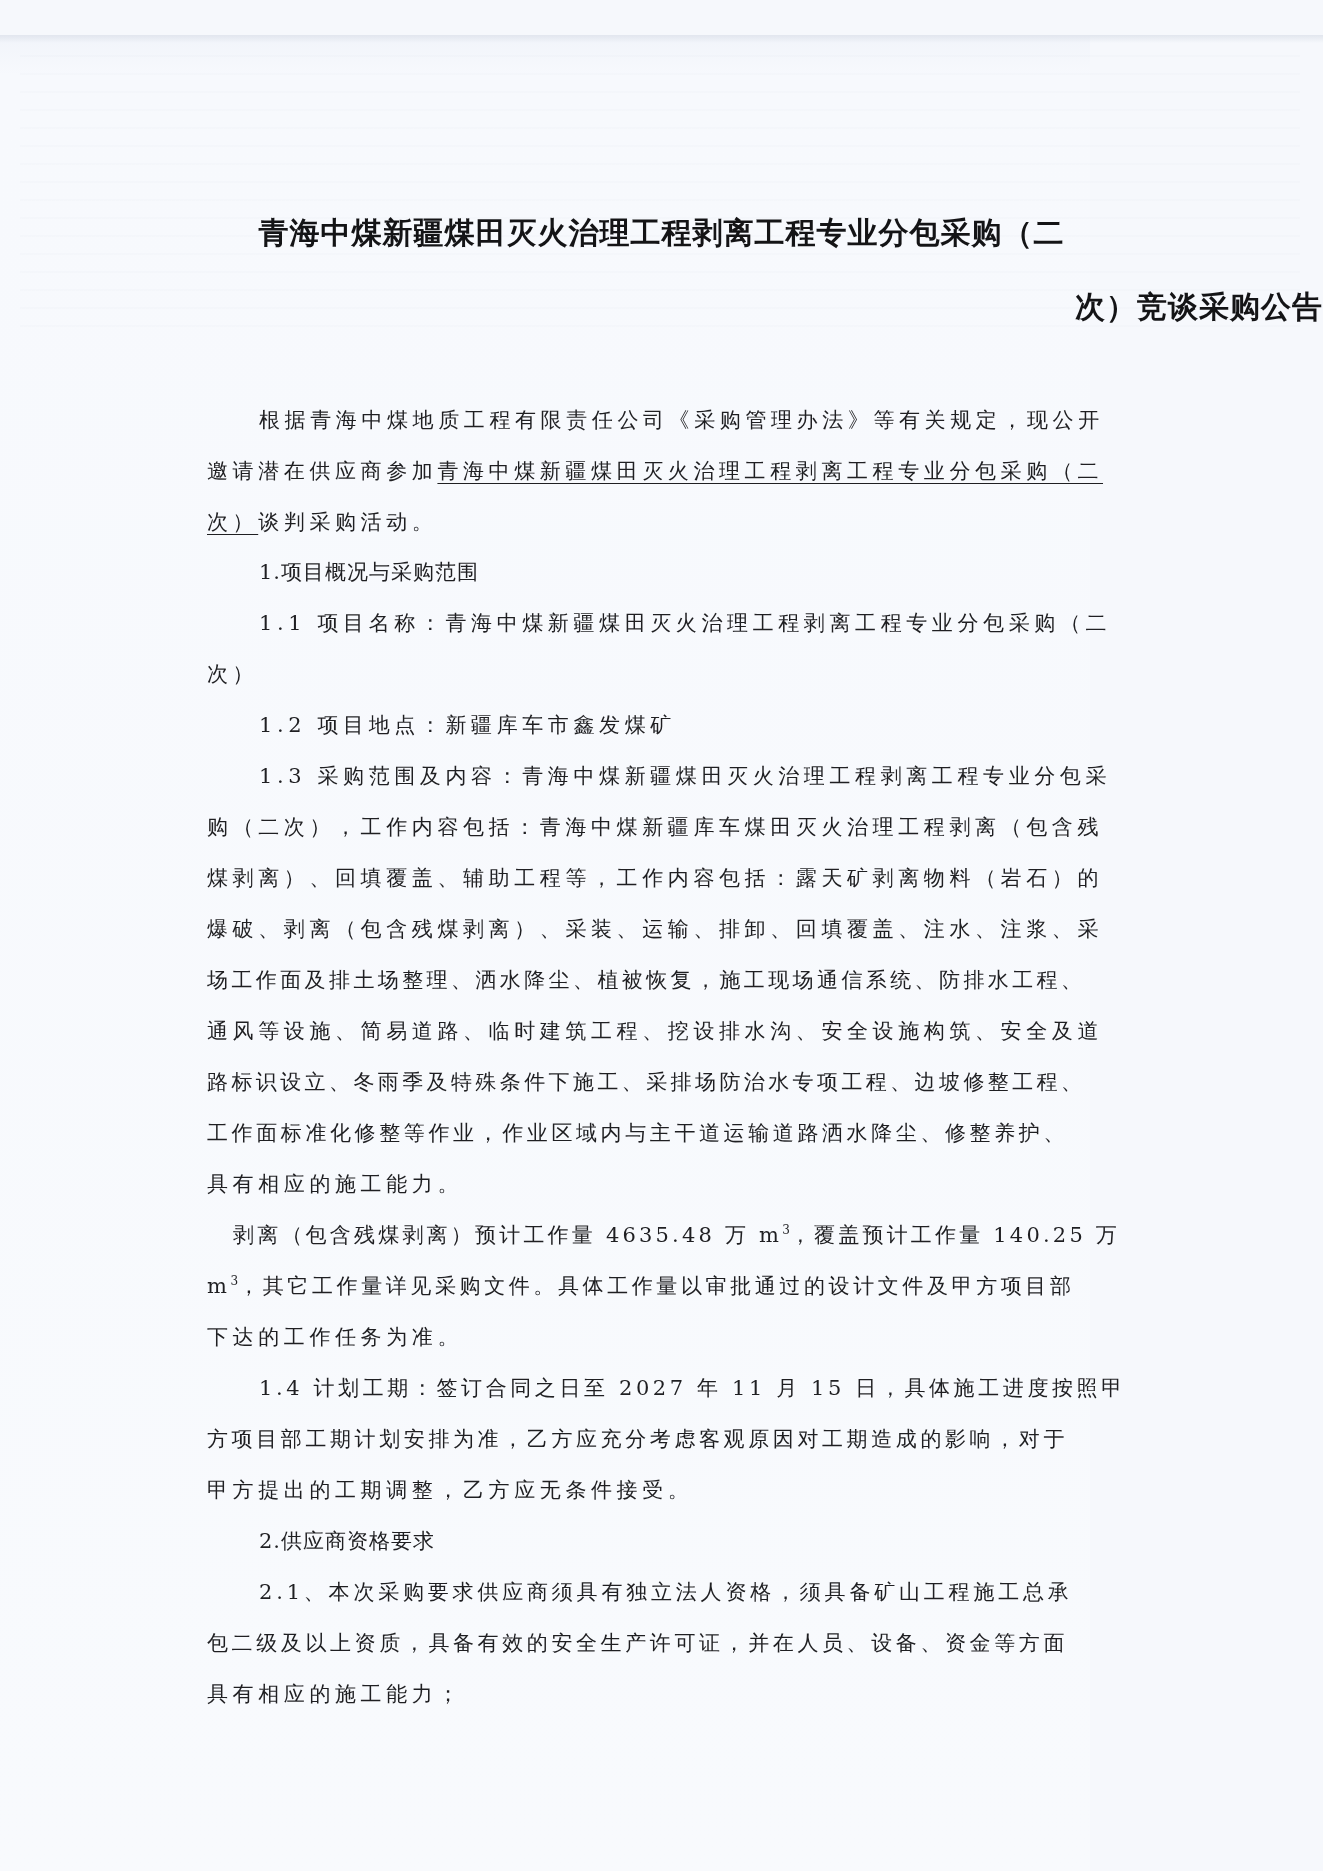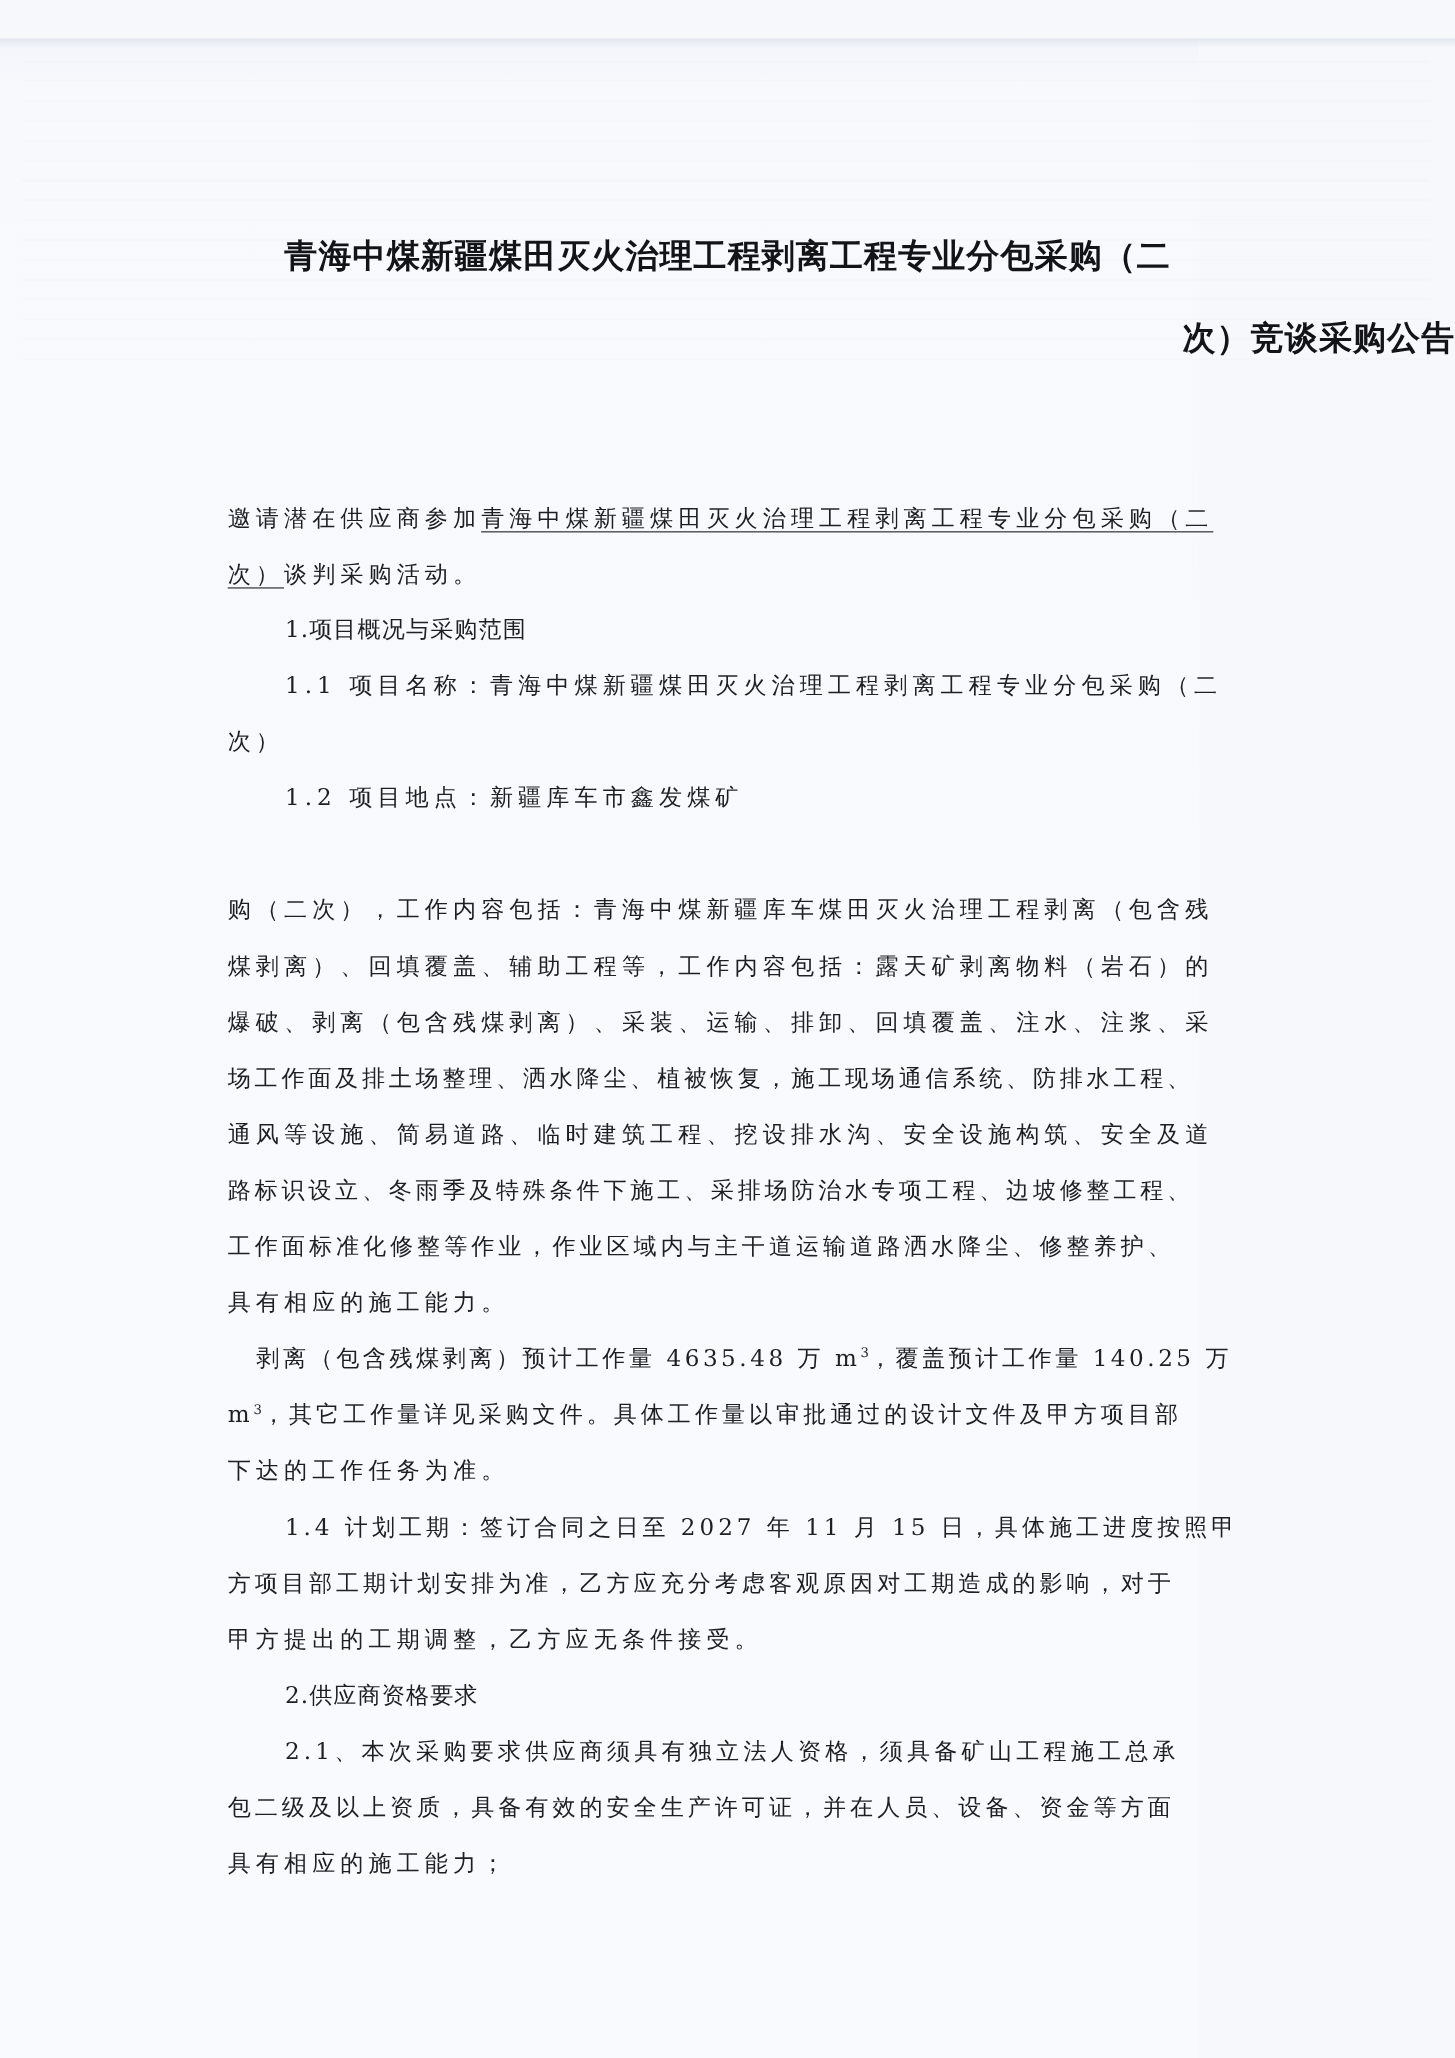--- a/index.html
+++ b/index.html
@@ -72,34 +72,36 @@
 </head>
 <body>
 
 <div class="page">
   <div class="top-edge"></div>
   <div class="bleed"></div>
 
   <div class="title l1">青海中煤新疆煤田灭火治理工程剥离工程专业分包采购（二</div>
   <div class="title l2">次）竞谈采购公告</div>
 
+  <div class="line indent" style="top:371px">根据青海中煤地质工程有限责任公司《采购管理办法》等有关规定，现公开</div>
   <div class="line" style="top:422px">
     <span>邀请潜在供应商参加</span><span class="u">青海中煤新疆煤田灭火治理工程剥离工程专业分包采购（二</span>
   </div>
   <div class="line" style="top:473px">
     <span class="u">次）</span><span>谈判采购活动。</span>
   </div>
 
   <div class="line indent" style="top:523px; letter-spacing:1px">1.项目概况与采购范围</div>
 
   <div class="line indent" style="top:574px">1.1  项目名称：青海中煤新疆煤田灭火治理工程剥离工程专业分包采购（二</div>
   <div class="line" style="top:625px">次）</div>
 
   <div class="line indent" style="top:676px">1.2  项目地点：新疆库车市鑫发煤矿</div>
 
+  <div class="line indent" style="top:727px">1.3  采购范围及内容：青海中煤新疆煤田灭火治理工程剥离工程专业分包采</div>
   <div class="line" style="top:778px">购（二次），工作内容包括：青海中煤新疆库车煤田灭火治理工程剥离（包含残</div>
   <div class="line" style="top:880px">爆破、剥离（包含残煤剥离）、采装、运输、排卸、回填覆盖、注水、注浆、采</div>
   <div class="line" style="top:829px">煤剥离）、回填覆盖、辅助工程等，工作内容包括：露天矿剥离物料（岩石）的</div>
   <div class="line" style="top:931px; letter-spacing:3.4px">场工作面及排土场整理、洒水降尘、植被恢复，施工现场通信系统、防排水工程、</div>
   <div class="line" style="top:982px">通风等设施、简易道路、临时建筑工程、挖设排水沟、安全设施构筑、安全及道</div>
   <div class="line" style="top:1033px; letter-spacing:3.4px">路标识设立、冬雨季及特殊条件下施工、采排场防治水专项工程、边坡修整工程、</div>
   <div class="line" style="top:1084px; letter-spacing:3.6px">工作面标准化修整等作业，作业区域内与主干道运输道路洒水降尘、修整养护、</div>
   <div class="line" style="top:1135px">具有相应的施工能力。</div>
 
   <div class="line" style="top:1186px; left:233px; letter-spacing:3.2px">

